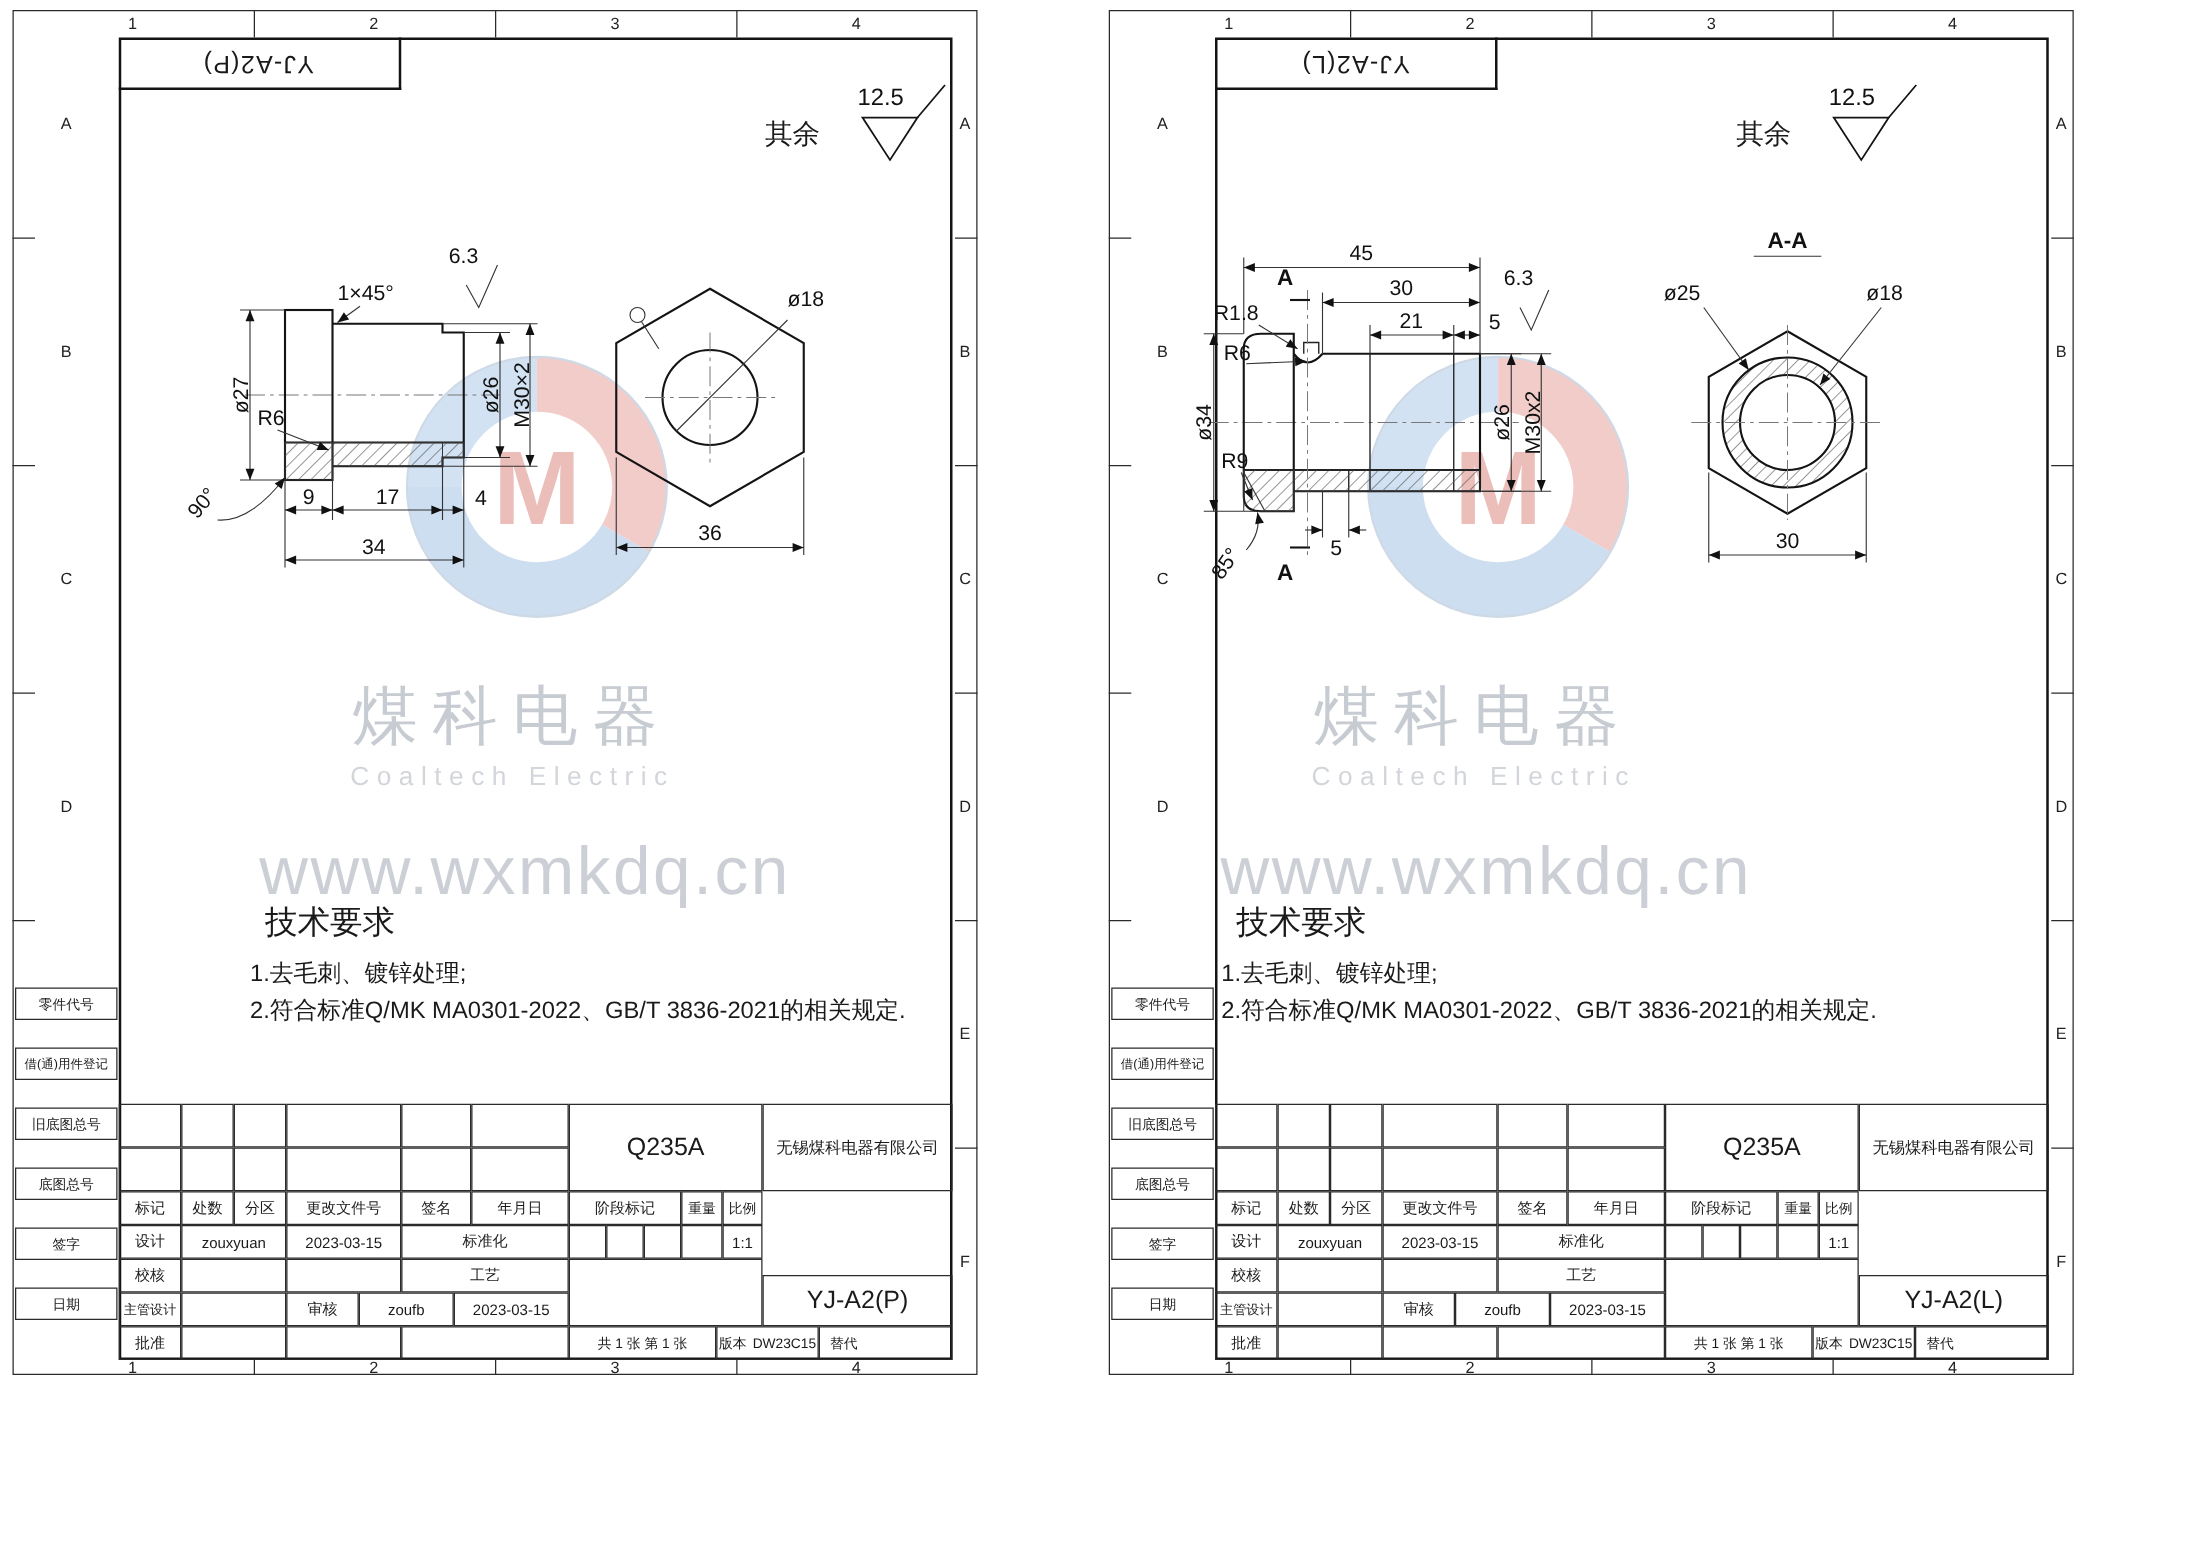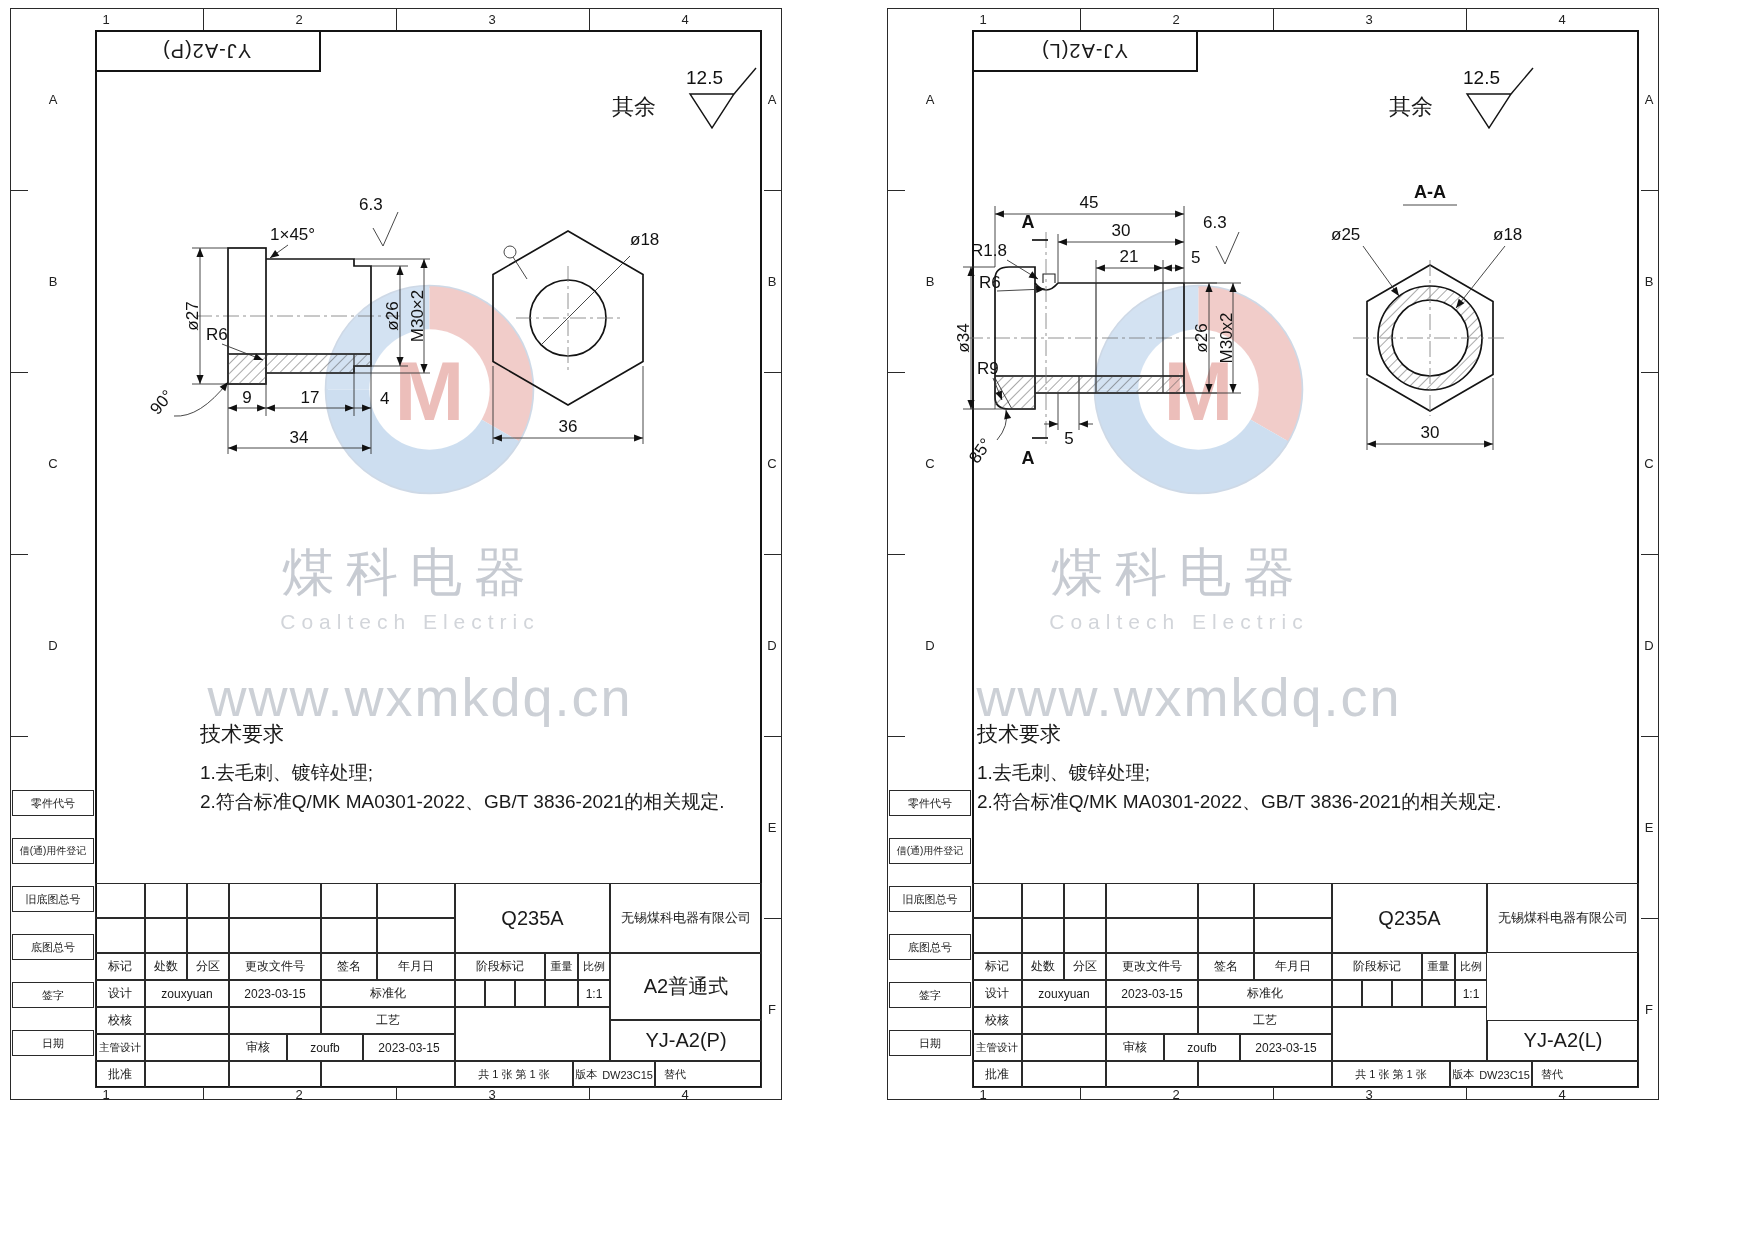--- a/index.html
+++ b/index.html
@@ -39,21 +39,21 @@
   .sheet--right .drawing{left:8px}
   .drawing .thick{stroke:#141414;stroke-width:1.7;fill:none;stroke-linejoin:miter}
   .drawing .med{stroke:#222;stroke-width:1.1;fill:none}
   .drawing .thin{stroke:#333;stroke-width:.9;fill:none}
   .drawing .cl{stroke:#777;stroke-width:.8;fill:none;stroke-dasharray:16 4 3 4}
   .drawing text{fill:#111;font-size:17px;font-family:"Liberation Sans","DejaVu Sans",sans-serif}
   .drawing .sec{font-size:18px;font-weight:bold}
 
   .tech-note{position:absolute;left:200px;top:720px;width:600px}
   .sheet--right .tech-note{left:100px}
-  .tech-note h3{font-size:21px;font-weight:normal;margin:0 0 10px 0}
+  .tech-note h3{font-size:26px;font-weight:normal;margin:0 0 10px 12px}
   .tech-note p{font-size:19px;line-height:1.55}
 
   .margin-box{position:absolute;left:12px;width:82px;height:26px;border:1px solid #2a2a2a;
               display:flex;align-items:center;justify-content:center;font-size:11px;white-space:nowrap;background:#fff}
 
   .titleblock{position:absolute;left:95px;top:883px;width:667px;height:205px}
   .tc{position:absolute;border:1px solid #2a2a2a;display:flex;align-items:center;justify-content:center;
       font-size:12px;white-space:nowrap;overflow:hidden;background:transparent}
   .tc.big{font-size:20px}
   .tc.med2{font-size:13px}
@@ -273,21 +273,20 @@
       <div class="tc med2" style="left:515px;top:0;width:152px;height:70px">无锡煤科电器有限公司</div>
       <div class="tc" style="left:360px;top:70px;width:90px;height:27px">阶段标记</div>
       <div class="tc" style="left:450px;top:70px;width:33px;height:27px;font-size:11px">重量</div>
       <div class="tc" style="left:483px;top:70px;width:32px;height:27px;font-size:11px">比例</div>
       <div class="tc" style="left:360px;top:97px;width:30px;height:27px"></div>
       <div class="tc" style="left:390px;top:97px;width:30px;height:27px"></div>
       <div class="tc" style="left:420px;top:97px;width:30px;height:27px"></div>
       <div class="tc" style="left:450px;top:97px;width:33px;height:27px"></div>
       <div class="tc" style="left:483px;top:97px;width:32px;height:27px">1:1</div>
       <div class="tc" style="left:360px;top:124px;width:155px;height:54px"></div>
-      <div class="tc big" style="left:515px;top:70px;width:152px;height:67px">A2普通式</div>
       <div class="tc big" style="left:515px;top:137px;width:152px;height:41px">YJ-A2(P)</div>
       <div class="tc" style="left:360px;top:178px;width:118px;height:27px;font-size:11px">共 1 张  第 1 张</div>
       <div class="tc" style="left:478px;top:178px;width:82px;height:27px;font-size:11px;gap:5px">
         <span>版本</span>
         <span>DW23C15</span>
       </div>
       <div class="tc left" style="left:560px;top:178px;width:107px;height:27px;font-size:11px">替代</div>
     </div>
   </div>
 

